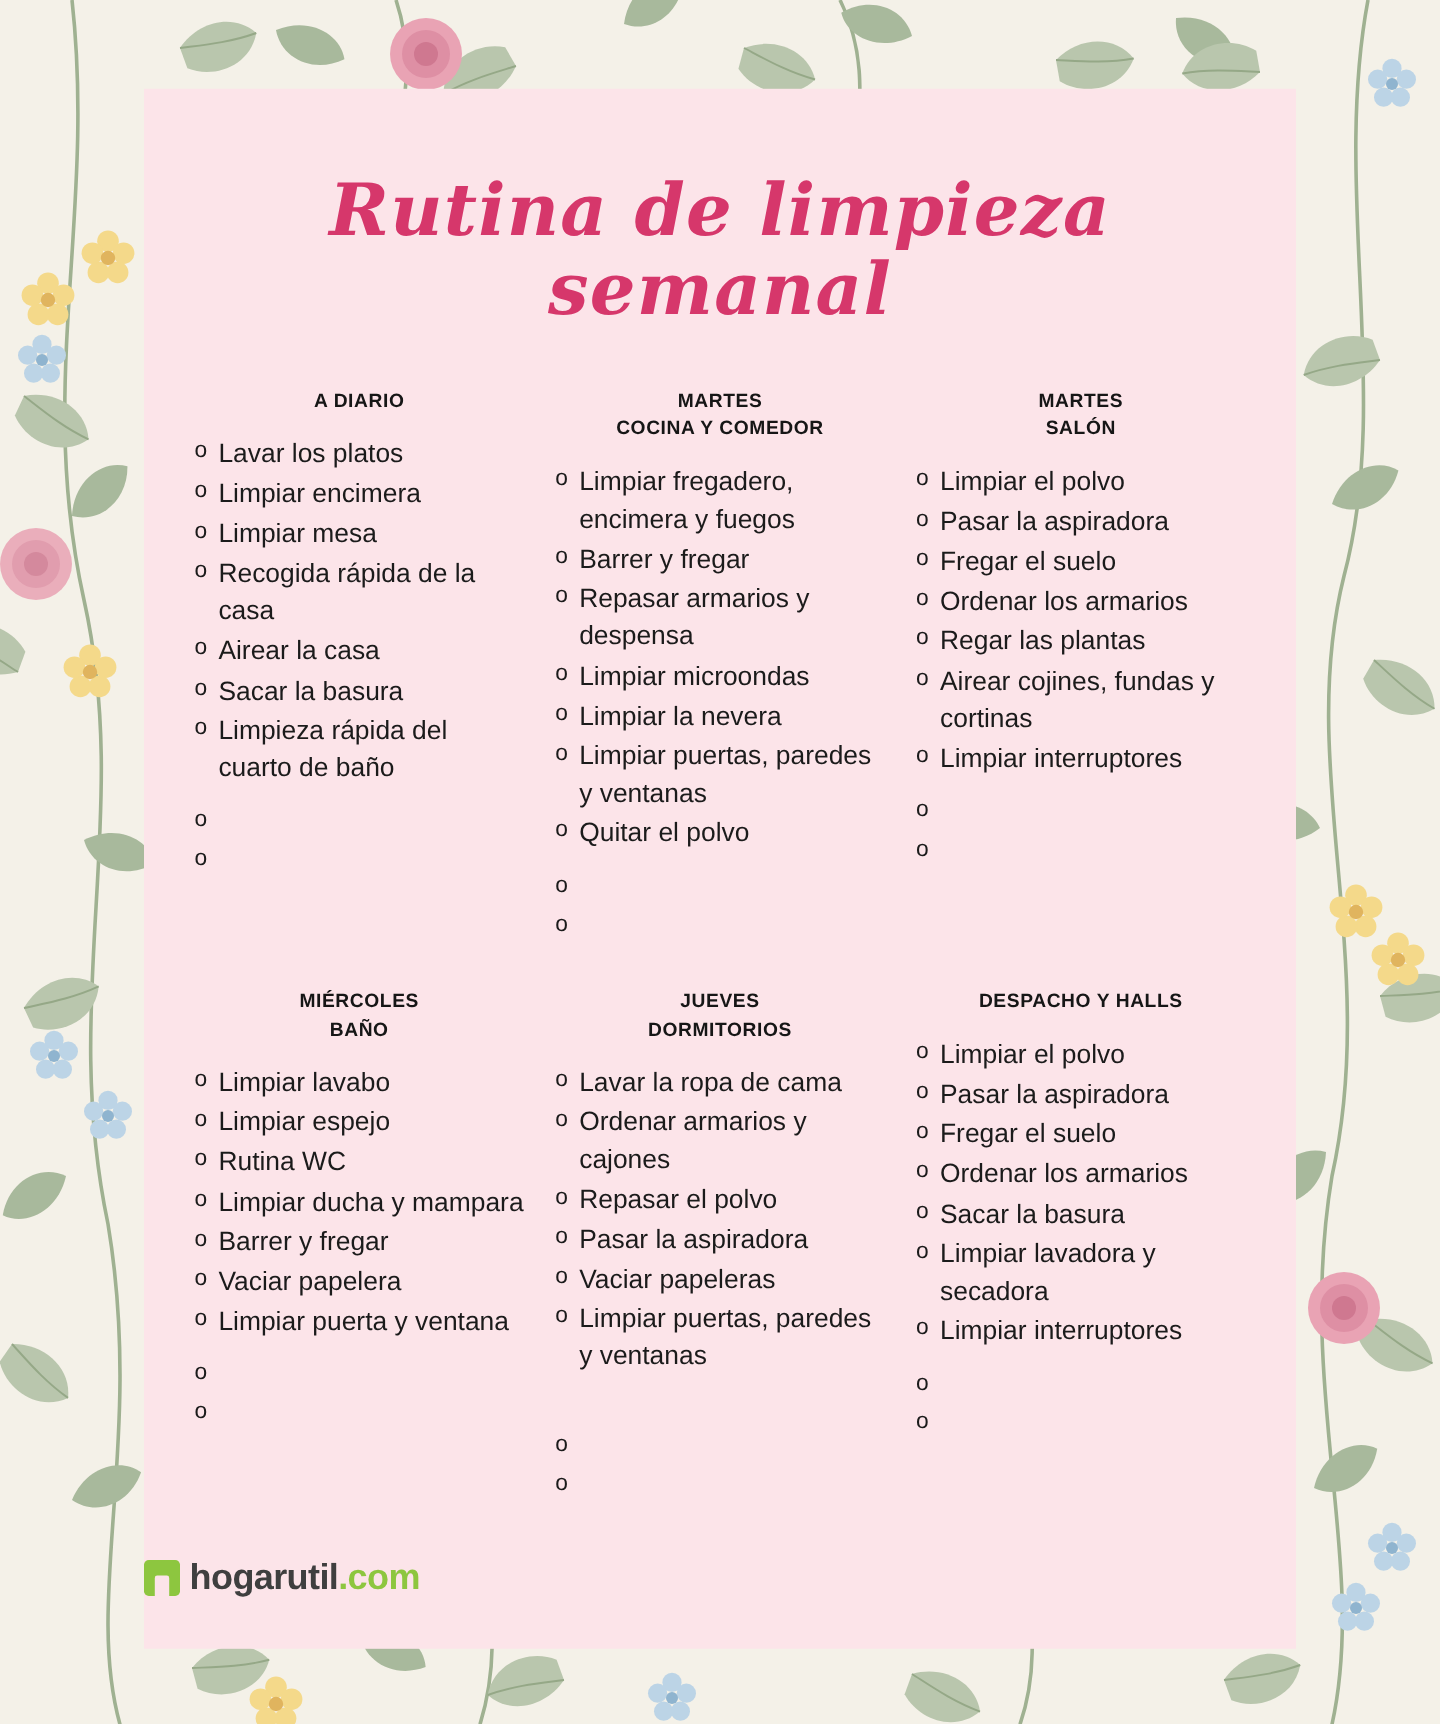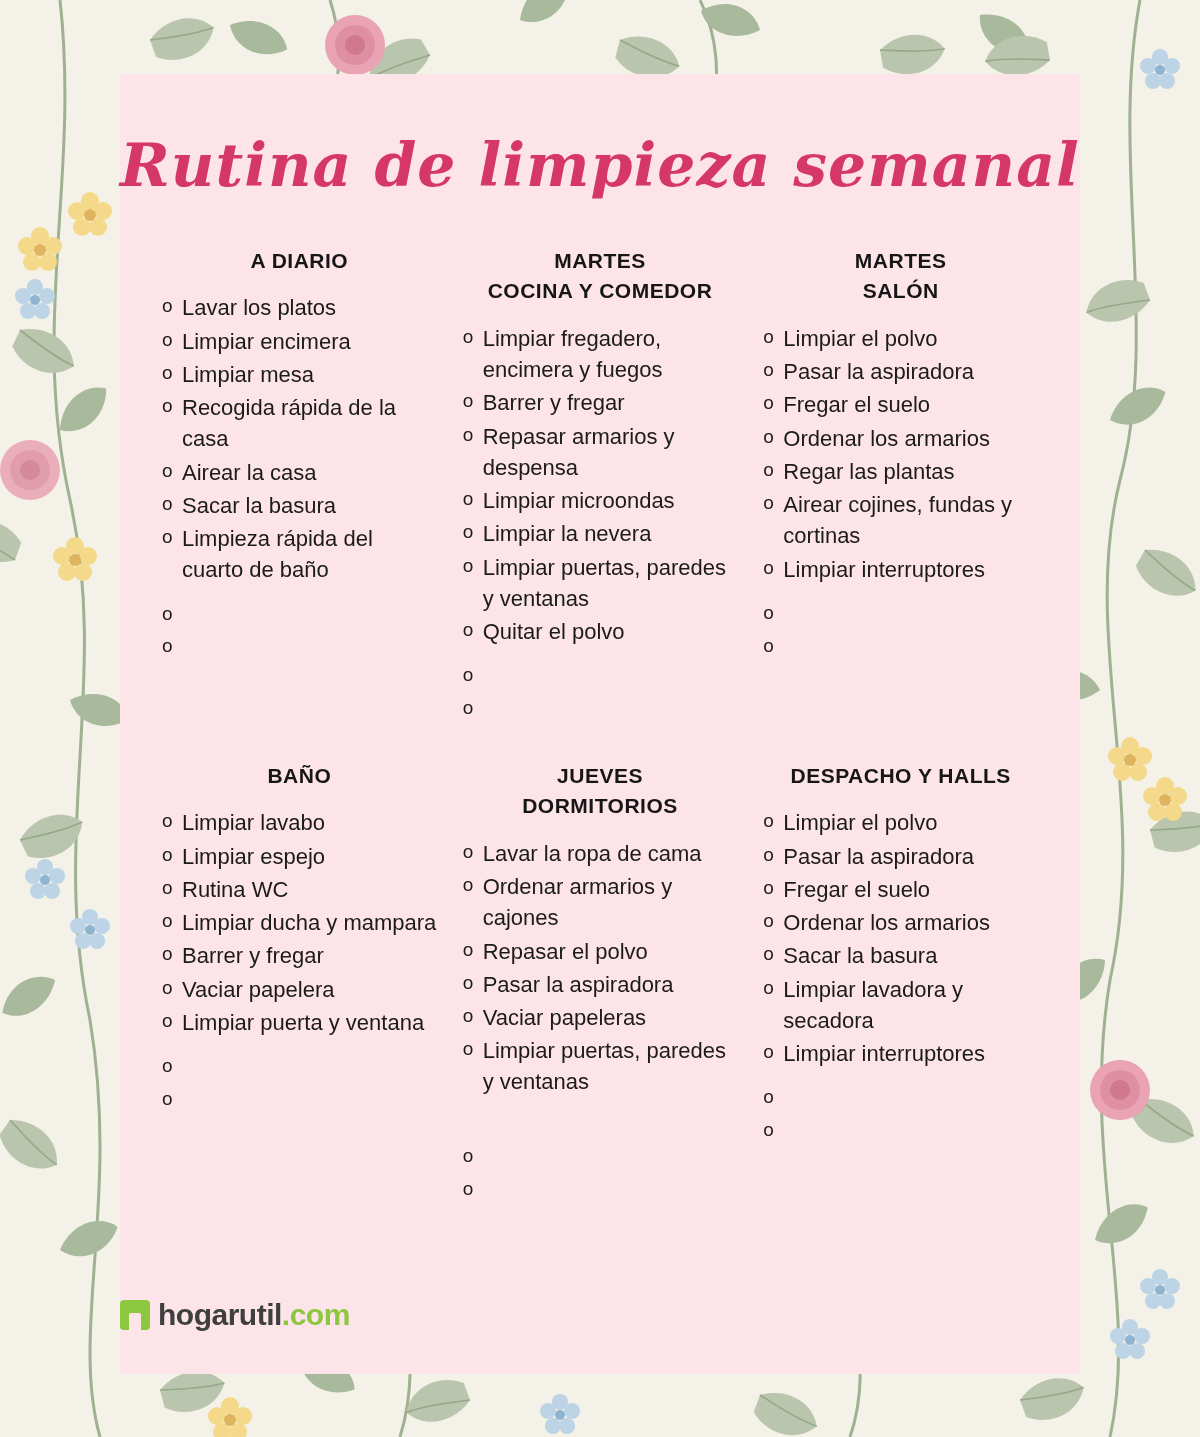--- a/index.html
+++ b/index.html
@@ -34,48 +34,49 @@
     left: 120px;
     top: 74px;
     width: 960px;
     height: 1300px;
     background: #fce4e9;
     box-sizing: border-box;
     padding: 0;
   }
 
   #title {
+    text-align: center;
     color: #d6376b;
     font-family: "DejaVu Serif", serif;
     font-style: italic;
     font-weight: bold;
     font-size: 60px;
     letter-spacing: 1px;
-    margin: 0;
+    margin: 11px;
     padding-top: 58px;
     line-height: 1.1;
   }
 
   .grid {
     margin-top: 48px;
     display: grid;
     grid-template-columns: 1fr 1fr 1fr;
     column-gap: 26px;
     padding: 0 42px;
     box-sizing: border-box;
   }
 
   .col-block {
     box-sizing: border-box;
   }
 
   .block-head {
     text-align: center;
     font-weight: bold;
-    font-size: 21px;
+    font-size: 16px;
     color: #161616;
     letter-spacing: 0.5px;
     line-height: 1.45;
     margin-bottom: 16px;
   }
 
   ul.tasks {
     list-style: none;
     margin: 0;
     padding: 0;
@@ -405,20 +406,21 @@
       </ul>
     </div>
   </div>
 
   <div class="spacer-row"></div>
 
   <div class="grid" style="margin-top:0;">
 
     <div class="col-block">
       <div class="block-head">
+        <div>MIÉRCOLES</div>
         <div>BAÑO</div>
       </div>
       <ul class="tasks">
         <li>
             <span class="bullet">o</span>
             <span class="task-text">Limpiar lavabo</span>
           </li>
         <li>
             <span class="bullet">o</span>
             <span class="task-text">Limpiar espejo</span>

